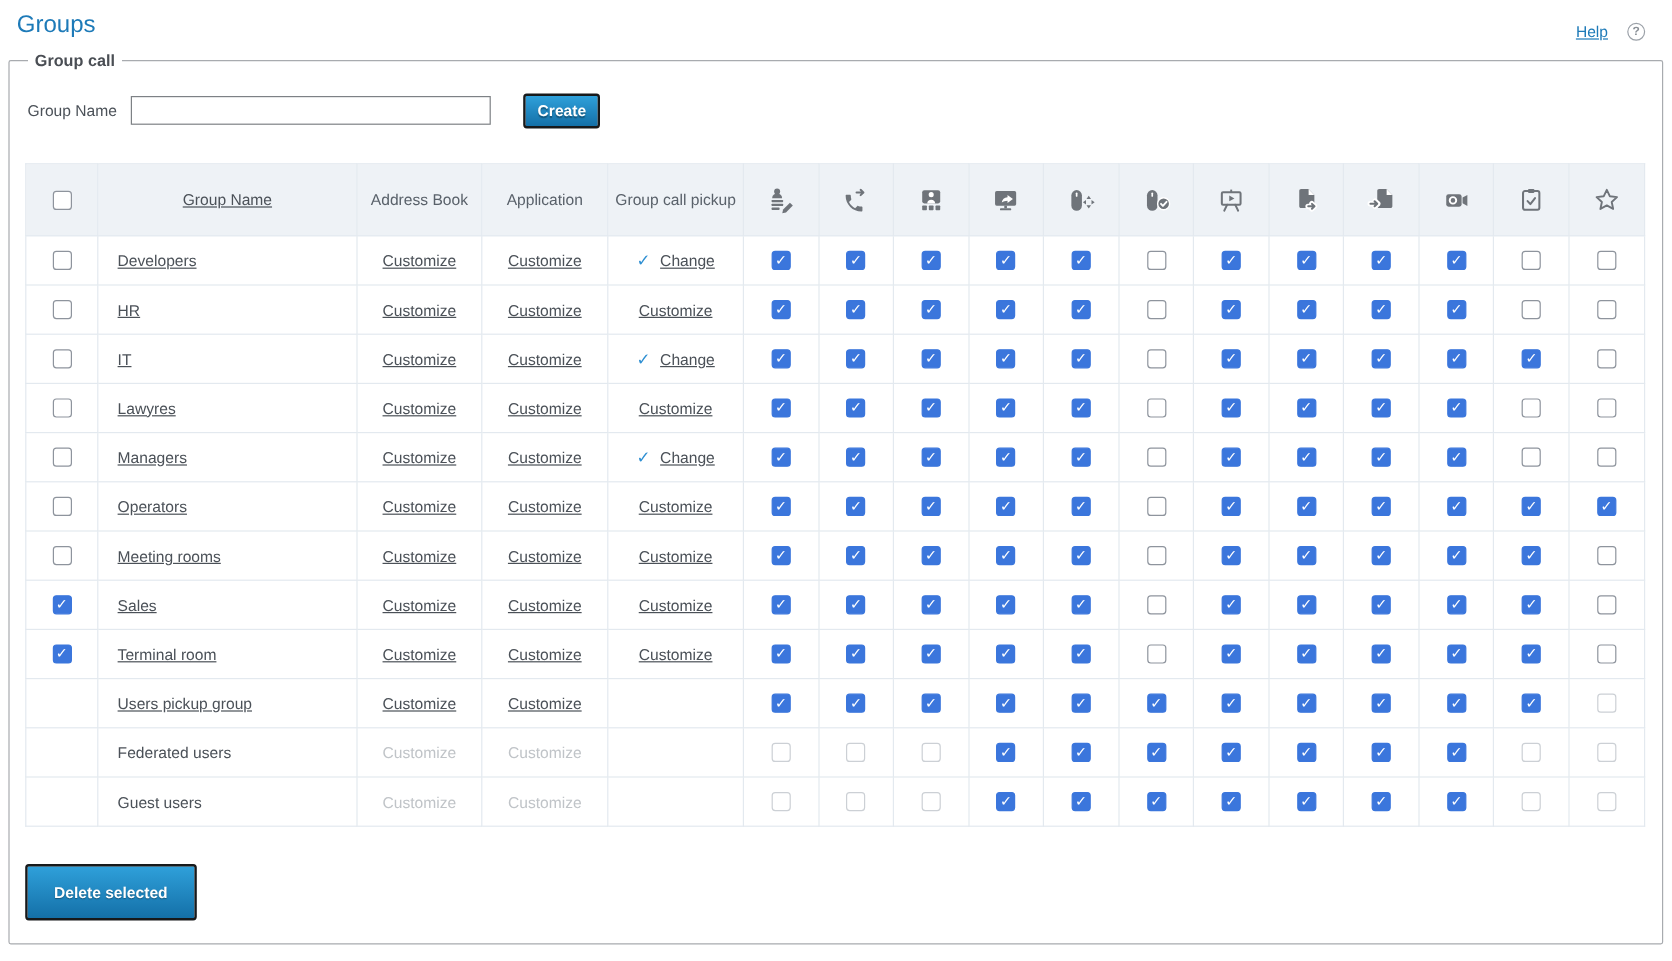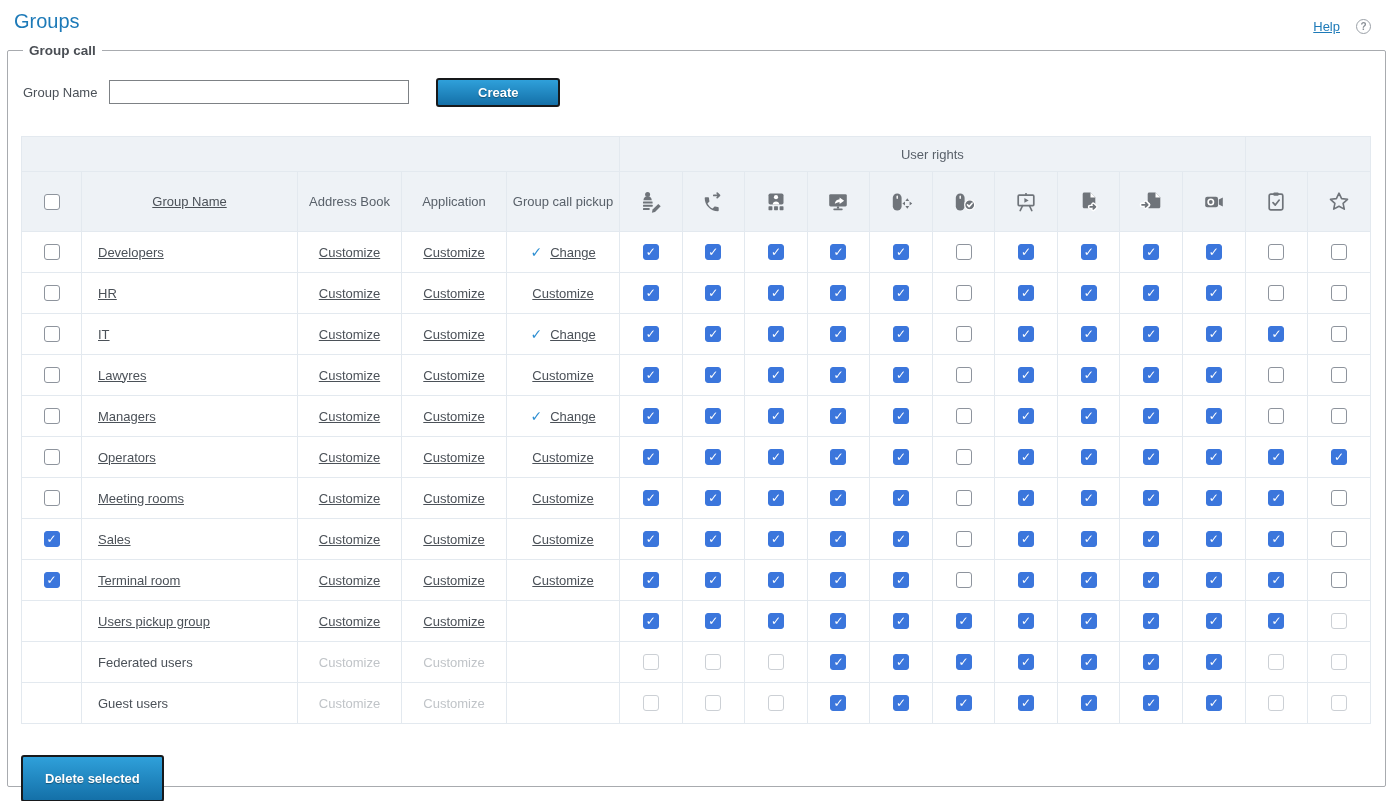--- a/index.html
+++ b/index.html
@@ -11,21 +11,21 @@
   .qmark{display:inline-flex;align-items:center;justify-content:center;width:15px;height:15px;border-radius:50%;
     border:1.5px solid #9ba1a8;color:#8a9097;font-size:10px;font-weight:bold;box-sizing:border-box;}
   fieldset.panel{margin:9px 7px 0 7px;border:1px solid #a8abaf;border-radius:2px;padding:0 13px;height:744px;box-sizing:border-box;}
   legend.panel-legend{font-weight:bold;color:#4a4e54;font-size:13.5px;padding:0 6px;margin-left:2px;}
   .form-row{display:flex;align-items:center;margin:20px 0 0 2px;height:28px;}
   .form-label{width:86px;color:#4b5158;}
   .name-input{width:300px;height:24px;border:1px solid #7d8185;box-sizing:border-box;padding:0 6px;font-size:13px;outline:none;background:#fff;}
   .btn{display:inline-block;background:linear-gradient(#2fa0da,#1470a8);border:2px solid #17191b;border-radius:3px;
     color:#fff;font-weight:bold;font-size:13px;padding:5px 20px;text-shadow:0 1px 1px rgba(0,0,0,.35);cursor:pointer;
     font-family:"Liberation Sans",sans-serif;}
-  .btn-create{margin-left:27px;padding:5px 40px;}
+  .btn-create{margin-left:27px;padding:5px 10px;}
   .btn-delete{margin-top:31px;padding:14px 22px;}
   table.grid{border-collapse:collapse;table-layout:fixed;width:1349px;margin-top:30px;}
   .grid th,.grid td{border:1px solid #e3e9ef;padding:0;}
   .grid thead th{background:#eef2f6;font-weight:normal;color:#59616a;}
   tr.band th{height:34px;font-size:13px;}
   tr.cols th{height:59px;font-size:13px;line-height:1.35;}
   .grid tbody td{height:40px;background:#fff;text-align:center;}
   .c-name{text-align:left !important;padding-left:16px !important;}
   .lnk{color:#4b5158;text-decoration:underline;cursor:pointer;}
   .dlnk{color:#c0c4c8;}
@@ -147,27 +147,20 @@
       <col style="width:62.55px">
         <col style="width:62.55px">
         <col style="width:62.55px">
         <col style="width:62.55px">
       <col style="width:62.55px">
         <col style="width:62.55px">
         <col style="width:62.55px">
         <col style="width:62.55px">
     </colgroup>
     <thead>
-      <tr class="band">
-        <th colspan="5"></th>
-        <th colspan="10">
-          <span>User rights</span>
-        </th>
-        <th colspan="2"></th>
-      </tr>
       <tr class="cols" id="col-header-row">
         <th><span class="cb"></span></th>
         <th>
           <a class="lnk">Group Name</a>
         </th>
         <th>Address Book</th>
         <th>Application</th>
         <th>Group call pickup</th>
       <th><svg class="ic" width="24" height="24">
               <use href="#i-edit-user"></use>

